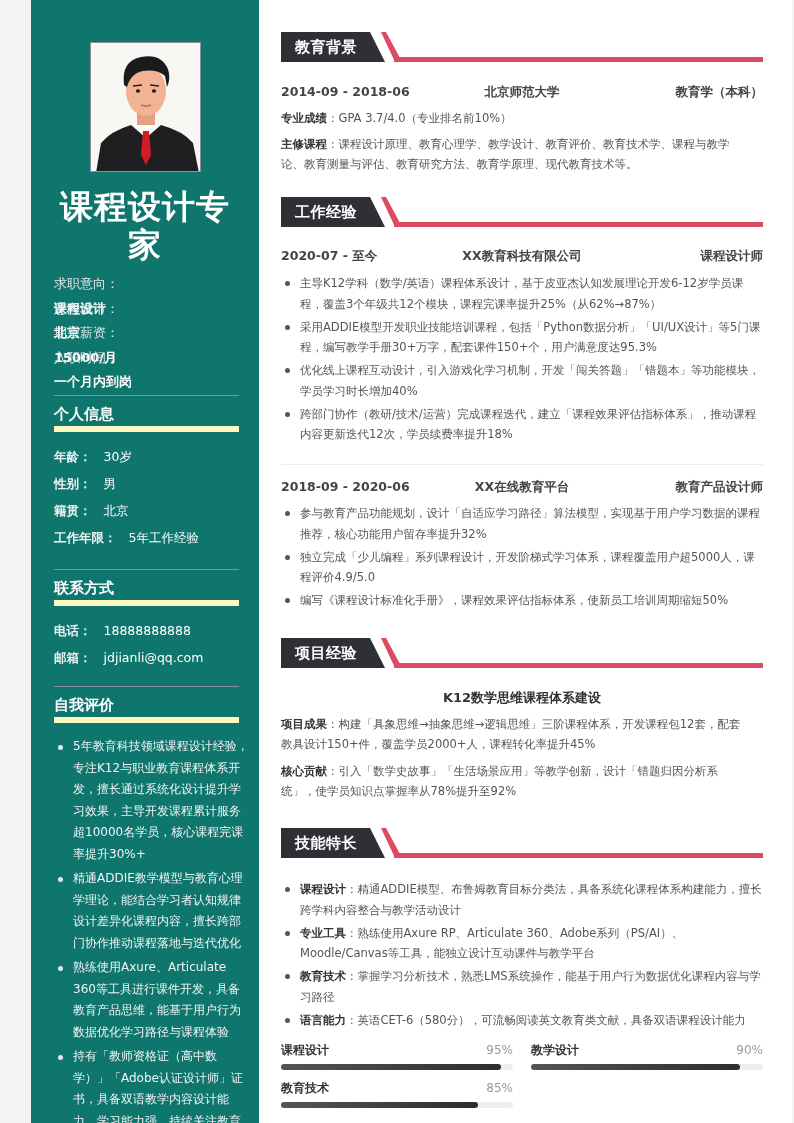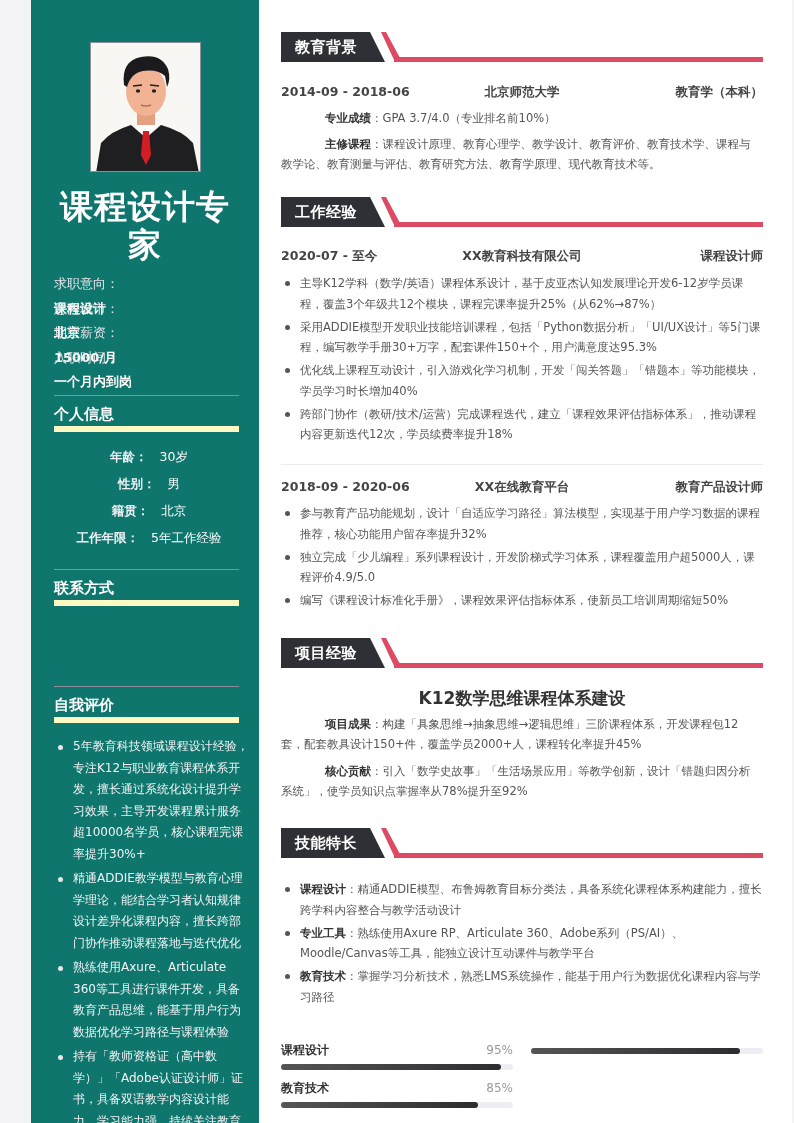--- a/index.html
+++ b/index.html
@@ -8,46 +8,46 @@
   .page { position: absolute; left: 31px; top: 0; width: 761px; height: 1123px; background: #fff; }
   .sidebar { position: absolute; left: 31px; top: 0; width: 228px; height: 1123px; background: #0f766e; color: #fff; overflow: hidden; }
   .photo { position: absolute; left: 59px; top: 42px; width: 111px; height: 130px; background: #f7f6f3; border: 1px solid #8c909c; overflow: hidden; }
   .name { position: absolute; left: 0; top: 188px; width: 228px; text-align: center; font-size: 33px; font-weight: bold; line-height: 38px; letter-spacing: 1px; padding: 0 16px; }
   .intent { position: absolute; left: 23px; top: 272px; width: 190px; }
   .intent .row { font-size: 13px; line-height: 24.5px; height: 24.5px; display: flex; flex-direction: column; }
   .intent .k { color: #e6e7eb; width: 72px; }
   .intent .v { font-weight: bold; }
   .sec-title { position: absolute; left: 23px; width: 185px; border-top: 1px solid #8a8e99; border-bottom: 6px solid #fef9c3; font-size: 15px; font-weight: bold; height: 37px; line-height: 36px; }
   .info { position: absolute; left: 23px; width: 190px; font-size: 12.5px; }
-  .info .row { height: 27px; line-height: 27px; display: flex; justify-content: center; }
+  .info .row { height: 27px; line-height: 27px; display: flex; }
   .info .k { color: #eef0f3; font-weight: bold; }
   .info .v { margin-left: 12px; color: #fff; }
   .self { position: absolute; left: 23px; top: 736px; width: 196px; }
   .self li { list-style: none; position: relative; padding-left: 19px; font-size: 12px; line-height: 21.5px; margin-bottom: 3px; color: #f2f3f5; }
   .self li::before { content: ""; position: absolute; left: 4px; top: 9px; width: 5px; height: 5px; border-radius: 50%; background: #e8e9ec; }
 
   .main { position: absolute; left: 281px; top: 0; width: 482px; }
   .shdr { position: absolute; left: 0; width: 482px; height: 30px; }
   .shdr .box { position: absolute; left: 0; top: 0; height: 30px; width: 104px; background: #2f3035; clip-path: polygon(0 0, 89px 0, 104px 30px, 0 30px); }
   .shdr .box span { position: absolute; left: 14px; top: 0; line-height: 30px; color: #fff; font-size: 15px; font-weight: bold; letter-spacing: 0.5px; }
   .shdr .slash { position: absolute; left: 100px; top: 0; width: 20px; height: 30px; background: #dc4a63; clip-path: polygon(0 0, 5px 0, 19px 26px, 19px 30px, 14px 30px); }
   .shdr .line { position: absolute; left: 113px; top: 25px; width: 369px; height: 5px; background: #dc4a63; }
 
   .erow { position: absolute; left: 0; width: 482px; display: flex; justify-content: space-between; font-size: 12.5px; font-weight: bold; color: #444; height: 20px; line-height: 20px; }
   .erow span { flex: 1; }
   .erow span:nth-child(2) { text-align: center; }
   .erow span:nth-child(3) { text-align: right; }
   .para { position: absolute; left: 0; width: 470px; font-size: 11.5px; line-height: 20px; color: #555; }
-  .para b { color: #333; margin-left: 44px; }
+  .para b { color: #333; }
   ul.bl { position: absolute; left: 0; width: 482px; }
   ul.bl li { list-style: none; position: relative; padding-left: 19px; font-size: 11.5px; line-height: 20.5px; color: #555; margin-bottom: 2.5px; }
   ul.bl li::before { content: ""; position: absolute; left: 4px; top: 8px; width: 5px; height: 5px; border-radius: 50%; background: #555; }
   ul.bl li b { color: #333; }
   .divider { position: absolute; left: 0; width: 482px; height: 1px; background: #ececef; }
-  .ptitle { position: absolute; left: 0; width: 482px; text-align: center; font-size: 17px; font-weight: bold; color: #333; line-height: 20px; }
+  .ptitle { position: absolute; left: 0; width: 482px; text-align: center; font-size: 13px; font-weight: bold; color: #333; line-height: 20px; }
 
   .skills { position: absolute; left: 0; top: 1042px; width: 482px; display: grid; grid-template-columns: 232px 232px; column-gap: 18px; row-gap: 10px; }
   .sk .top { display: flex; justify-content: space-between; font-size: 12px; line-height: 16px; }
   .sk .lbl { font-weight: bold; color: #333; }
   .sk .pct { color: #999; }
   .sk .bar { margin-top: 6px; height: 6px; background: #ededf3; border-radius: 3px; position: relative; }
   .sk .fill { position: absolute; left: 0; top: 0; height: 6px; border-radius: 3px; background: linear-gradient(90deg, #555 0%, #2d2d30 100%); }
 </style>
 </head>
 <body>
@@ -105,20 +105,30 @@
         <span class="k">籍贯：</span>
         <span class="v">北京</span>
       </div>
     <div class="row">
         <span class="k">工作年限：</span>
         <span class="v">5年工作经验</span>
       </div>
   </div>
 
   <div class="sec-title" style="top:569px">联系方式</div>
+  <div class="info" style="top:617px">
+    <div class="row">
+        <span class="k">电话：</span>
+        <span class="v">18888888888</span>
+      </div>
+    <div class="row">
+        <span class="k">邮箱：</span>
+        <span class="v">jdjianli@qq.com</span>
+      </div>
+  </div>
 
   <div class="sec-title" style="top:686px">自我评价</div>
   <ul class="self">
     <li>5年教育科技领域课程设计经验，专注K12与职业教育课程体系开发，擅长通过系统化设计提升学习效果，主导开发课程累计服务超10000名学员，核心课程完课率提升30%+</li>
     <li>精通ADDIE教学模型与教育心理学理论，能结合学习者认知规律设计差异化课程内容，擅长跨部门协作推动课程落地与迭代优化</li>
     <li>熟练使用Axure、Articulate 360等工具进行课件开发，具备教育产品思维，能基于用户行为数据优化学习路径与课程体验</li>
     <li>持有「教师资格证（高中数学）」「Adobe认证设计师」证书，具备双语教学内容设计能力，学习能力强，持续关注教育技术前沿</li>
   </ul>
 </aside>
 
@@ -184,33 +194,38 @@
     <div class="box">
         <span>技能特长</span>
       </div>
     <div class="slash"></div>
     <div class="line"></div>
   </div>
   <ul class="bl" style="top:879px">
     <li><b>课程设计</b><span>：精通ADDIE模型、布鲁姆教育目标分类法，具备系统化课程体系构建能力，擅长跨学科内容整合与教学活动设计</span></li>
     <li><b>专业工具</b><span>：熟练使用Axure RP、Articulate 360、Adobe系列（PS/AI）、Moodle/Canvas等工具，能独立设计互动课件与教学平台</span></li>
     <li><b>教育技术</b><span>：掌握学习分析技术，熟悉LMS系统操作，能基于用户行为数据优化课程内容与学习路径</span></li>
+    <li><b>语言能力</b><span>：英语CET-6（580分），可流畅阅读英文教育类文献，具备双语课程设计能力</span></li>
   </ul>
 
   <div class="skills">
     <div class="sk">
       <div class="top">
           <span class="lbl">课程设计</span>
           <span class="pct">95%</span>
         </div>
       <div class="bar">
           <div class="fill" style="width:95%"></div>
         </div>
     </div>
     <div class="sk">
+      <div class="top">
+          <span class="lbl">教学设计</span>
+          <span class="pct">90%</span>
+        </div>
       <div class="bar">
           <div class="fill" style="width:90%"></div>
         </div>
     </div>
     <div class="sk">
       <div class="top">
           <span class="lbl">教育技术</span>
           <span class="pct">85%</span>
         </div>
       <div class="bar">

